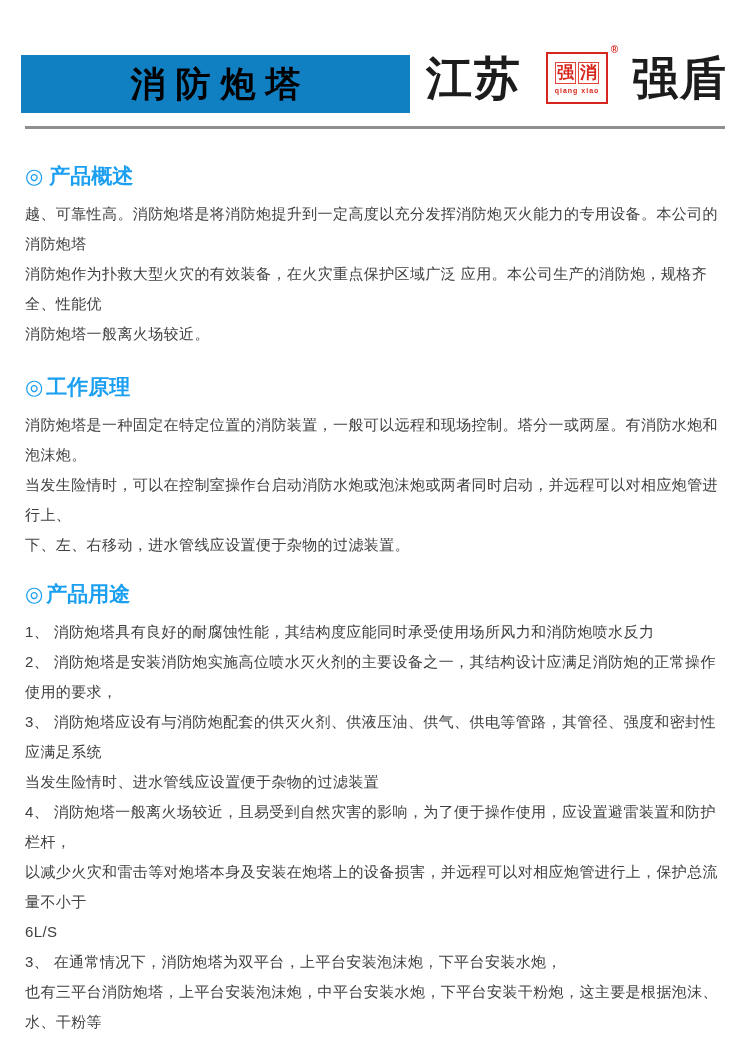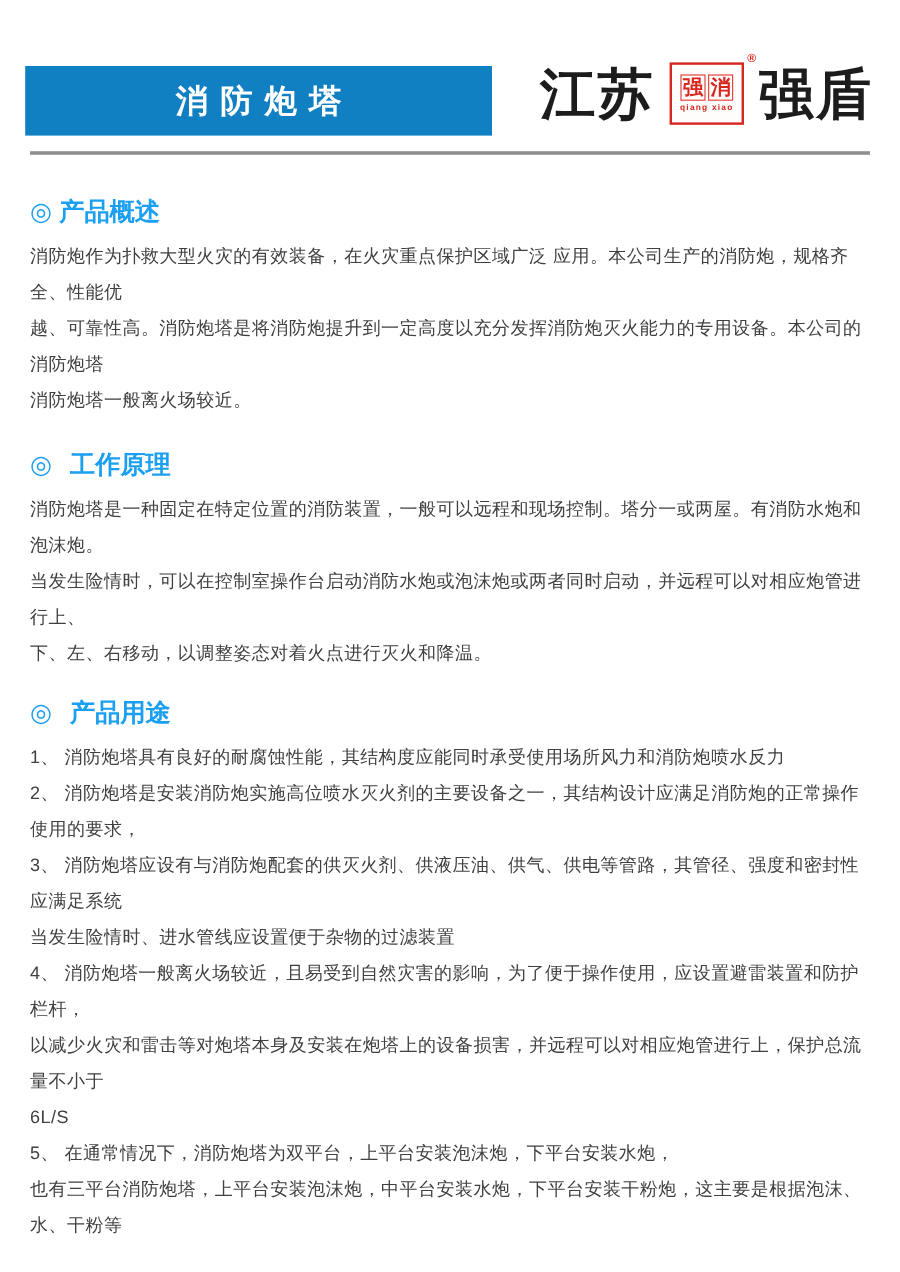--- a/index.html
+++ b/index.html
@@ -14,26 +14,26 @@
 
   
   .header { position: relative; height: 130px; }
   .banner {
     position: absolute; left: 21px; top: 55px;
     width: 389px; height: 58px;
     background: #1180c3;
     display: flex; align-items: center; justify-content: center;
   }
   .banner-title {
-    color: #ffffff; font-size: 27px; font-weight: bold;
+    color: #000000; font-size: 35px; font-weight: bold;
     letter-spacing: 10px; padding-left: 10px;
   }
   .logo {
     position: absolute; right: 22px; top: 52px;
-    display: flex; align-items: center; gap: 8px;
+    display: flex; align-items: center; gap: 20px;
   }
   .logo-word {
     font-size: 46px; font-weight: bold; color: #1c1c1c;
     letter-spacing: 2px; line-height: 1;
   }
   .logo-box-wrap { position: relative; margin: 0 4px; }
   .logo-box {
     width: 62px; height: 52px;
     border: 2px solid #d7261d;
     display: flex; flex-direction: column; align-items: center; justify-content: center;
@@ -58,21 +58,21 @@
   }
 
   
   .content { padding: 0 25px; }
   .sec-heading {
     display: flex; align-items: baseline;
     color: #1b9ff0; font-weight: bold; font-size: 21px;
   }
   .sec-heading .marker { font-weight: normal; }
   .sec-heading .sec-title { margin-left: 6px; }
-  .sec-heading.tight .sec-title { margin-left: 15px; }
+  .sec-heading.tight .sec-title { margin-left: 3px; }
   #sec-overview  { margin-top: 32px; }
   #sec-principle { margin-top: 24px; }
   #sec-usage     { margin-top: 20px; }
   .para { margin-top: 9px; }
   .para .text-line {
     font-size: 15px; line-height: 30px; color: #404040;
     letter-spacing: 0.4px; white-space: pre-wrap;
   }
 </style>
 </head>
@@ -99,44 +99,44 @@
   <div class="divider"></div>
 </div>
 
 <div class="content">
 
   <div class="sec-heading" id="sec-overview">
     <span class="marker">◎</span>
     <span class="sec-title">产品概述</span>
   </div>
   <div class="para">
+      <div class="text-line">越、可靠性高。消防炮塔是将消防炮提升到一定高度以充分发挥消防炮灭火能力的专用设备。本公司的消防炮塔</div>
       <div class="text-line">消防炮作为扑救大型火灾的有效装备，在火灾重点保护区域广泛 应用。本公司生产的消防炮，规格齐全、性能优</div>
-      <div class="text-line">越、可靠性高。消防炮塔是将消防炮提升到一定高度以充分发挥消防炮灭火能力的专用设备。本公司的消防炮塔</div>
       <div class="text-line">消防炮塔一般离火场较近。</div>
     </div>
 
   <div class="sec-heading tight" id="sec-principle">
     <span class="marker">◎</span>
     <span class="sec-title">工作原理</span>
   </div>
   <div class="para">
       <div class="text-line">消防炮塔是一种固定在特定位置的消防装置，一般可以远程和现场控制。塔分一或两屋。有消防水炮和泡沫炮。</div>
       <div class="text-line">当发生险情时，可以在控制室操作台启动消防水炮或泡沫炮或两者同时启动，并远程可以对相应炮管进行上、</div>
-      <div class="text-line">下、左、右移动，以调整姿态对着火点进行灭火和降温。</div>
+      <div class="text-line">下、左、右移动，进水管线应设置便于杂物的过滤装置。</div>
     </div>
 
   <div class="sec-heading tight" id="sec-usage">
     <span class="marker">◎</span>
     <span class="sec-title">产品用途</span>
   </div>
   <div class="para">
       <div class="text-line">1、 消防炮塔具有良好的耐腐蚀性能，其结构度应能同时承受使用场所风力和消防炮喷水反力</div>
       <div class="text-line">2、 消防炮塔是安装消防炮实施高位喷水灭火剂的主要设备之一，其结构设计应满足消防炮的正常操作使用的要求，</div>
       <div class="text-line">3、 消防炮塔应设有与消防炮配套的供灭火剂、供液压油、供气、供电等管路，其管径、强度和密封性应满足系统</div>
       <div class="text-line">当发生险情时、进水管线应设置便于杂物的过滤装置</div>
       <div class="text-line">4、 消防炮塔一般离火场较近，且易受到自然灾害的影响，为了便于操作使用，应设置避雷装置和防护栏杆，</div>
       <div class="text-line">以减少火灾和雷击等对炮塔本身及安装在炮塔上的设备损害，并远程可以对相应炮管进行上，保护总流量不小于</div>
       <div class="text-line">6L/S</div>
-      <div class="text-line">5、 在通常情况下，消防炮塔为双平台，上平台安装泡沫炮，下平台安装水炮，</div>
+      <div class="text-line">3、 在通常情况下，消防炮塔为双平台，上平台安装泡沫炮，下平台安装水炮，</div>
       <div class="text-line">也有三平台消防炮塔，上平台安装泡沫炮，中平台安装水炮，下平台安装干粉炮，这主要是根据泡沫、水、干粉等</div>
     </div>
 
 </div>
 
 </body></html>

